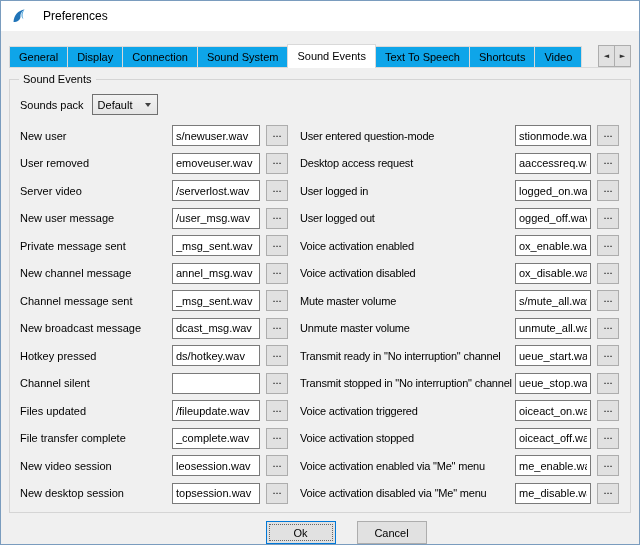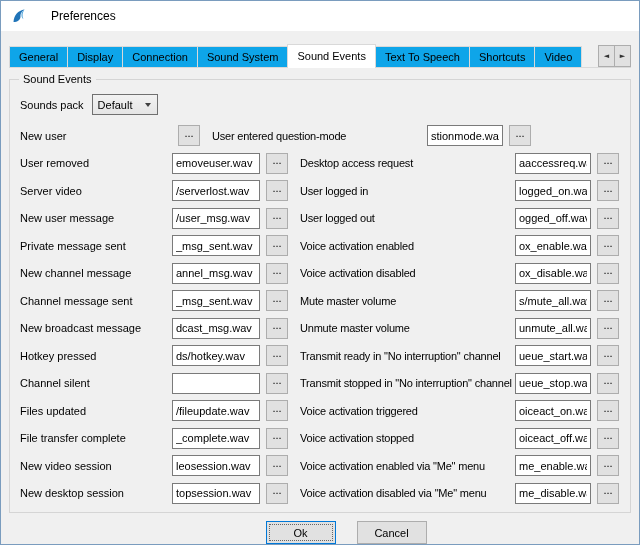--- a/index.html
+++ b/index.html
@@ -13,21 +13,21 @@
   .window {
     width:640px; height:545px;
     border:1px solid #7a9cbe;
     background:#f0f0f0;
     display:flex; flex-direction:column;
     overflow:hidden;
   }
   .titlebar {
     height:30px; flex:none;
     background:#ffffff;
-    display:flex; align-items:center; gap:24px;
+    display:flex; align-items:center; gap:16px;
     padding:0 10px;
   }
   .titlebar .title { font-size:12px; }
   .app-icon { width:16px; height:16px; display:inline-block; }
   .body { flex:1; padding:13px 8px 0; display:flex; flex-direction:column; }
 
   
   .tabwrap { position:relative; margin-bottom:5px; }
   .tabs {
     display:flex; align-items:flex-end;
@@ -165,20 +165,21 @@
         <span>Sounds pack</span>
         <div class="combo">
           <span>Default</span>
           <span class="combo-arrow"></span>
         </div>
       </div>
 
       <div class="rows">
           <div class="row">
             <div class="lab lab1">New user</div>
+            <input class="fld fld1" value="s/newuser.wav" style="">
             <button class="browse">...</button>
             <div class="lab lab2">User entered question-mode</div>
             <input class="fld fld2" value="stionmode.wav" style="">
             <button class="browse">...</button>
           </div>
           <div class="row">
             <div class="lab lab1">User removed</div>
             <input class="fld fld1" value="emoveuser.wav" style="">
             <button class="browse">...</button>
             <div class="lab lab2">Desktop access request</div>

